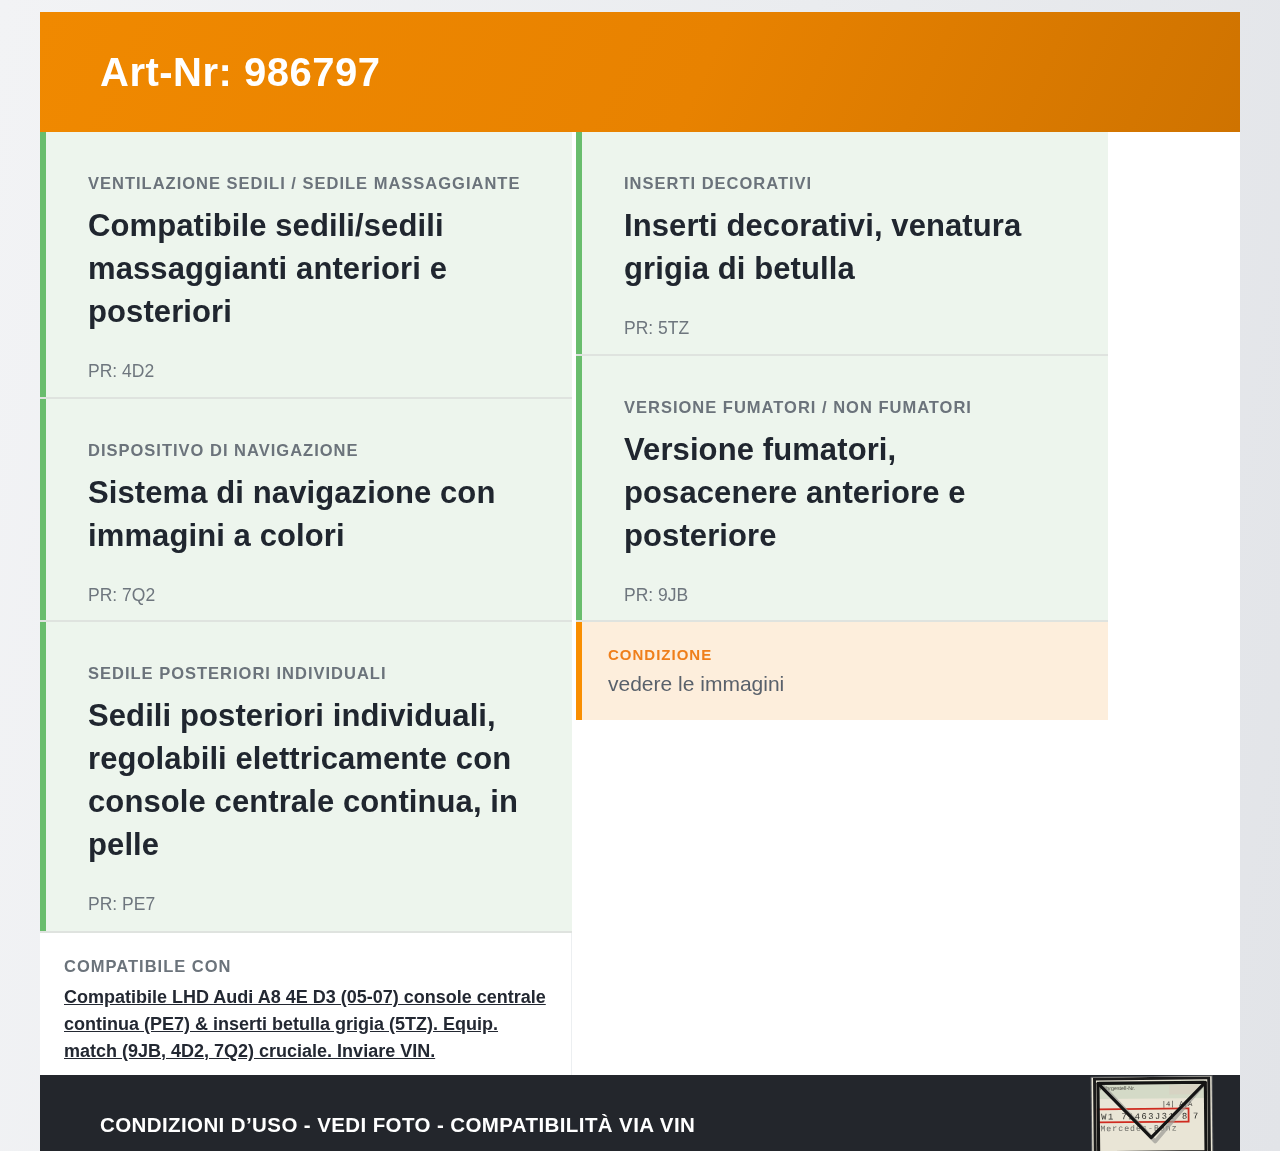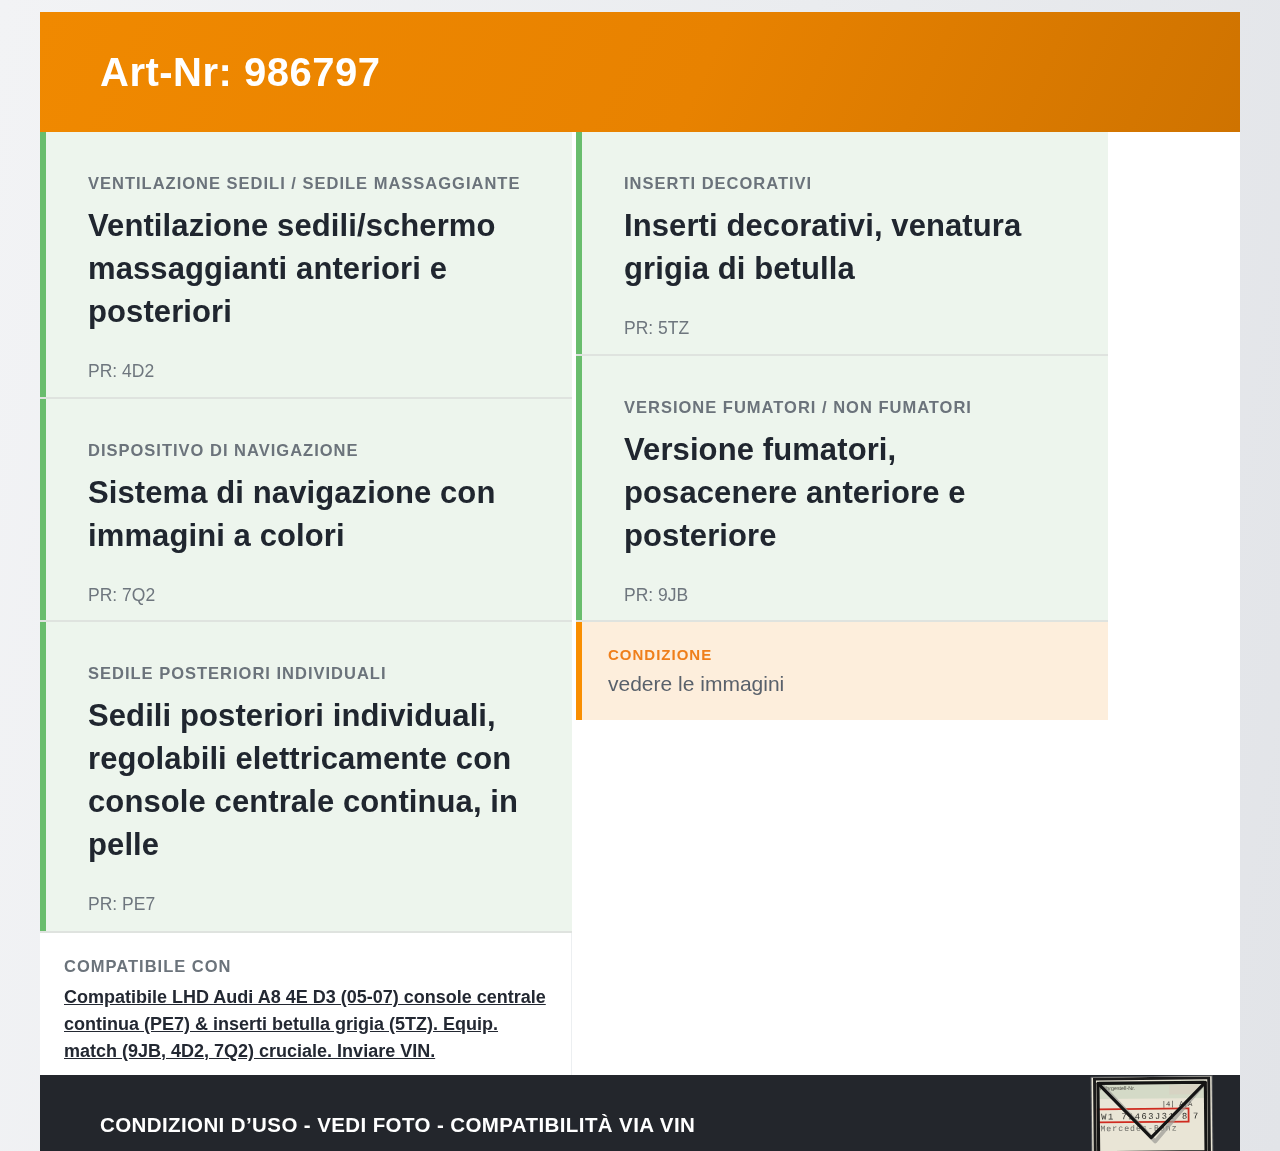--- a/index.html
+++ b/index.html
@@ -102,21 +102,21 @@
 
     <div class="header">
       <h1>Art-Nr: 986797</h1>
     </div>
 
     <div class="cols">
 
       <div class="col">
         <div class="card h265">
           <div class="label">VENTILAZIONE SEDILI / SEDILE MASSAGGIANTE</div>
-          <div class="title">Ventilazione sedili/schermo massaggianti anteriori e posteriori</div>
+          <div class="title">Compatibile sedili/sedili massaggianti anteriori e posteriori</div>
           <div class="pr">PR: 4D2</div>
         </div>
         <div class="sep"></div>
         <div class="card h221">
           <div class="label">DISPOSITIVO DI NAVIGAZIONE</div>
           <div class="title">Sistema di navigazione con immagini a colori</div>
           <div class="pr">PR: 7Q2</div>
         </div>
         <div class="sep"></div>
         <div class="card h309">

